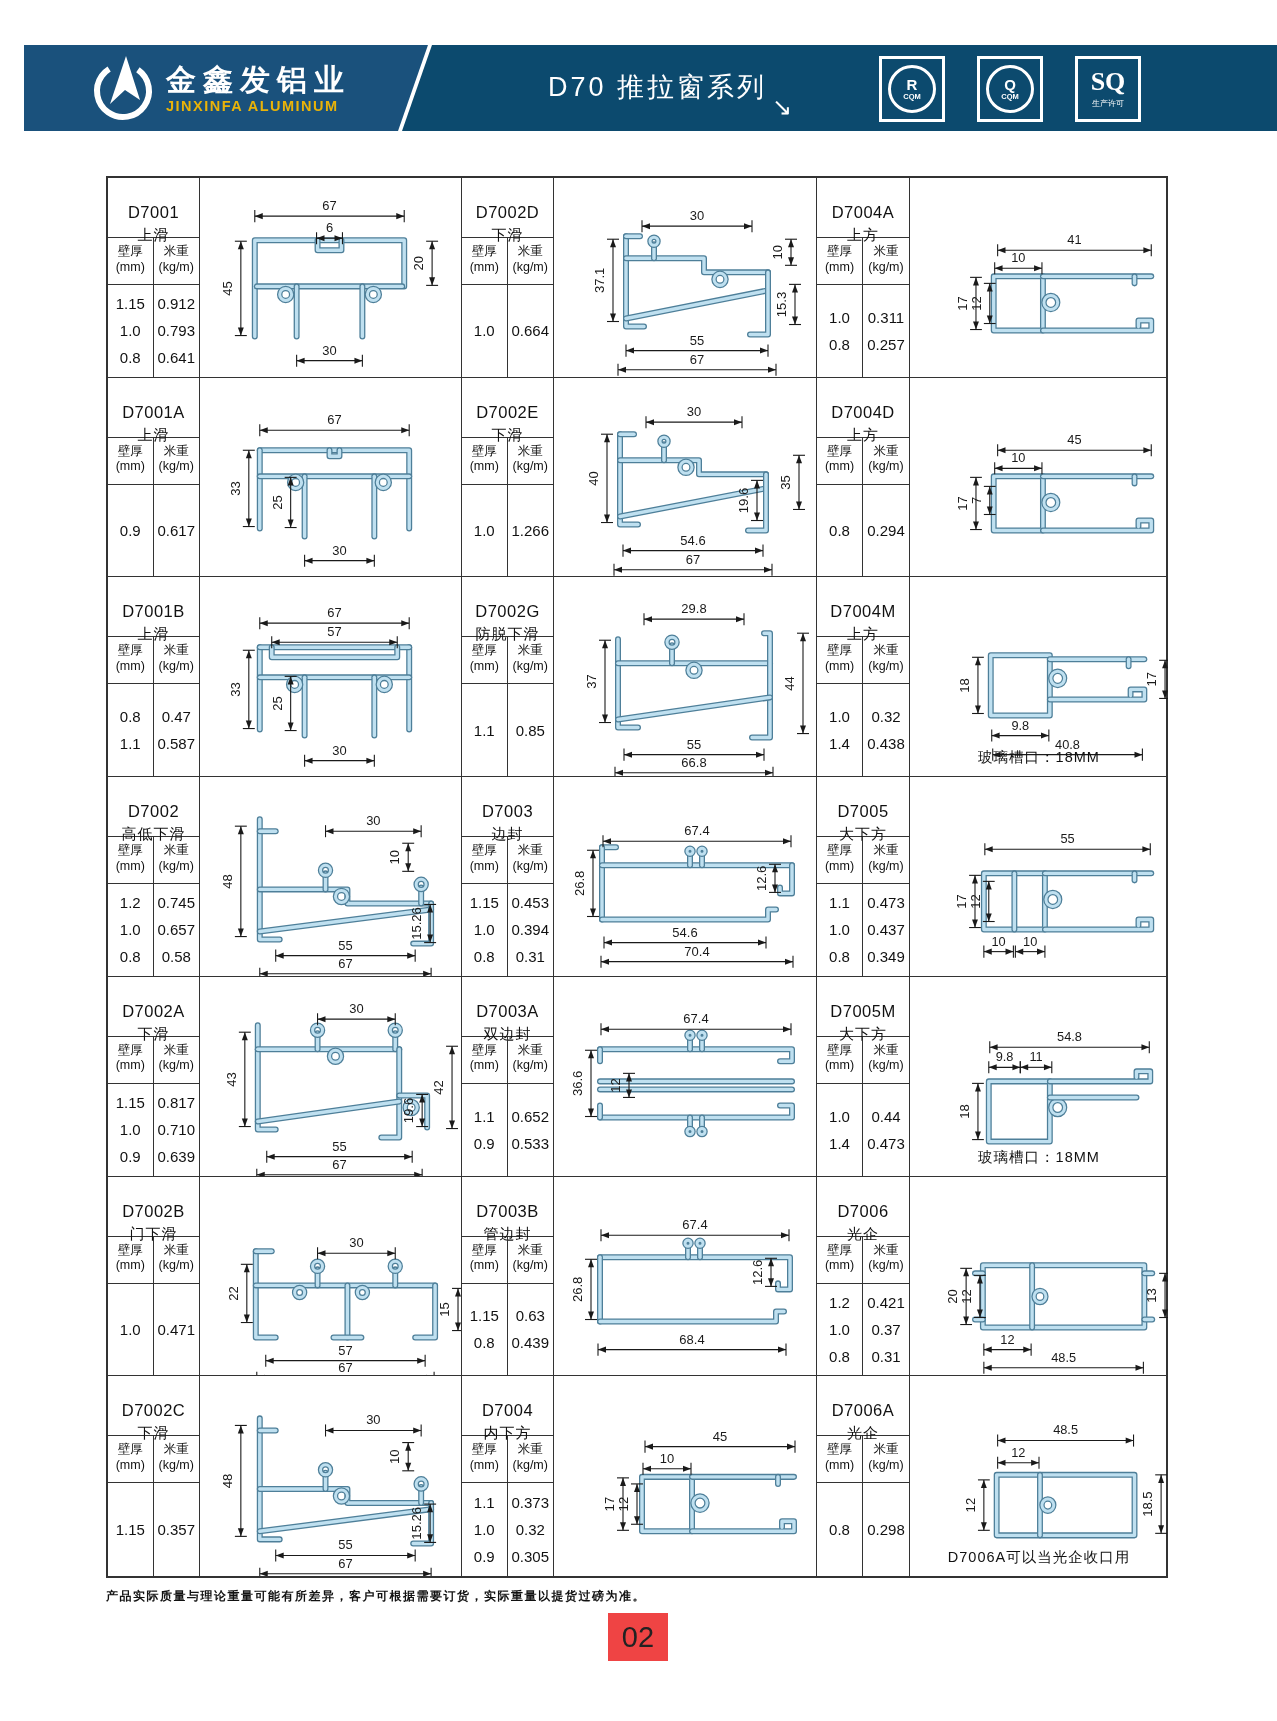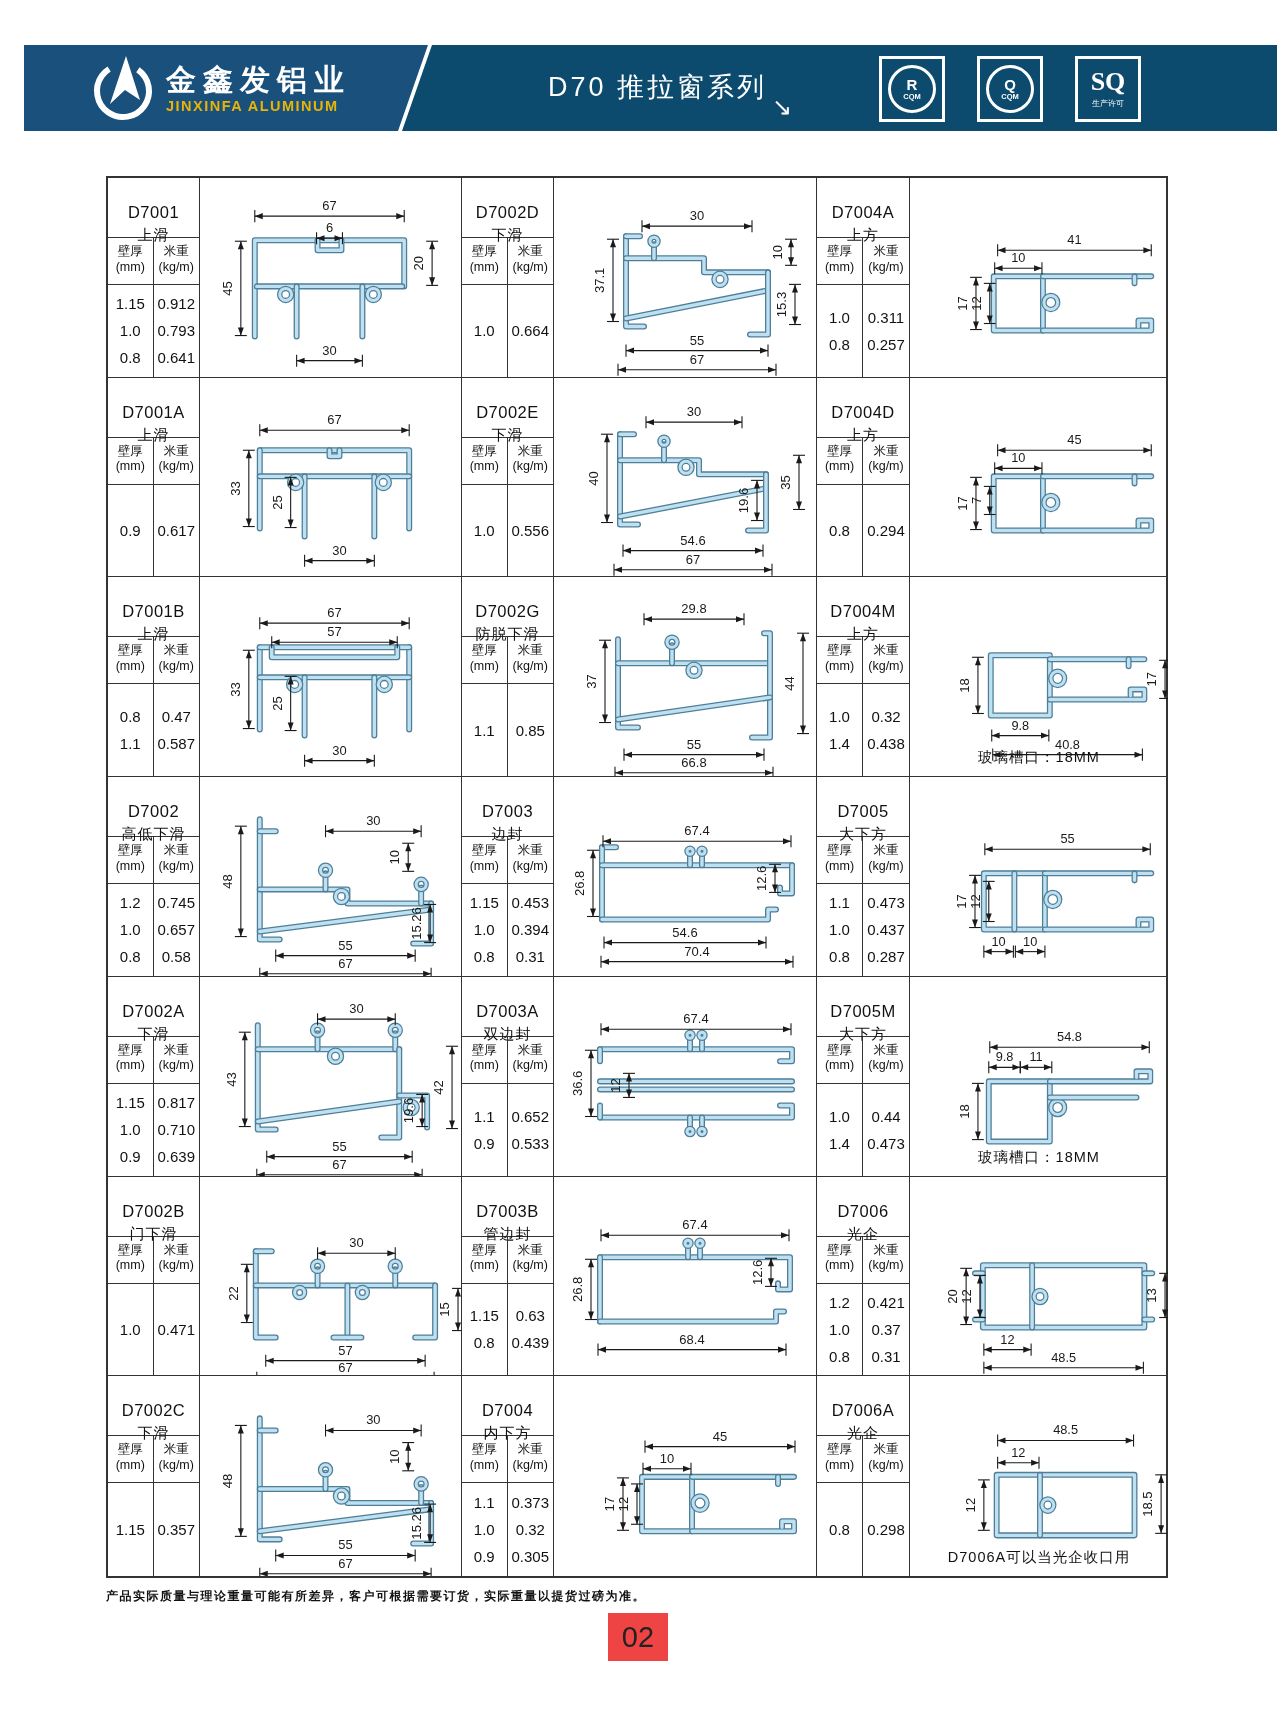--- a/index.html
+++ b/index.html
@@ -377,21 +377,21 @@
           <div>(mm)</div>
         </div>
         <div class="hcol ">
           <div>米重</div>
           <div>(kg/m)</div>
         </div>
         <div class="vcol vl">
           <div>1.0</div>
         </div>
         <div class="vcol">
-          <div>0.556</div>
+          <div>1.266</div>
         </div>
       </div>
       <div class="dcell">
         <svg viewBox="0 0 262 198" preserveAspectRatio="none">
           <path d="M66,56 V146 H84" fill="none" stroke="#4e7f99" stroke-width="6" stroke-linecap="round" stroke-linejoin="round"></path>
           <path d="M66,56 V146 H84" fill="none" stroke="#bfe0f0" stroke-width="3.4" stroke-linecap="round" stroke-linejoin="round"></path>
           <path d="M66,56 H80" fill="none" stroke="#4e7f99" stroke-width="6" stroke-linecap="round" stroke-linejoin="round"></path>
           <path d="M66,56 H80" fill="none" stroke="#bfe0f0" stroke-width="3.4" stroke-linecap="round" stroke-linejoin="round"></path>
           <path d="M66,82 H145 V96 H212" fill="none" stroke="#4e7f99" stroke-width="6" stroke-linecap="round" stroke-linejoin="round"></path>
           <path d="M66,82 H145 V96 H212" fill="none" stroke="#bfe0f0" stroke-width="3.4" stroke-linecap="round" stroke-linejoin="round"></path>
@@ -882,21 +882,21 @@
           <div>(kg/m)</div>
         </div>
         <div class="vcol vl">
           <div>1.1</div>
           <div>1.0</div>
           <div>0.8</div>
         </div>
         <div class="vcol">
           <div>0.473</div>
           <div>0.437</div>
-          <div>0.287</div>
+          <div>0.349</div>
         </div>
       </div>
       <div class="dcell">
         <svg viewBox="0 0 262 198" preserveAspectRatio="none">
           <path d="M75,96 H137 V152 H75 Z" fill="none" stroke="#4e7f99" stroke-width="6" stroke-linecap="round" stroke-linejoin="round"></path>
           <path d="M75,96 H137 V152 H75 Z" fill="none" stroke="#bfe0f0" stroke-width="3.4" stroke-linecap="round" stroke-linejoin="round"></path>
           <path d="M106,96 V152" fill="none" stroke="#4e7f99" stroke-width="6" stroke-linecap="round" stroke-linejoin="round"></path>
           <path d="M106,96 V152" fill="none" stroke="#bfe0f0" stroke-width="3.4" stroke-linecap="round" stroke-linejoin="round"></path>
           <path d="M137,96 H245" fill="none" stroke="#4e7f99" stroke-width="6" stroke-linecap="round" stroke-linejoin="round"></path>
           <path d="M137,96 H245" fill="none" stroke="#bfe0f0" stroke-width="3.4" stroke-linecap="round" stroke-linejoin="round"></path>

